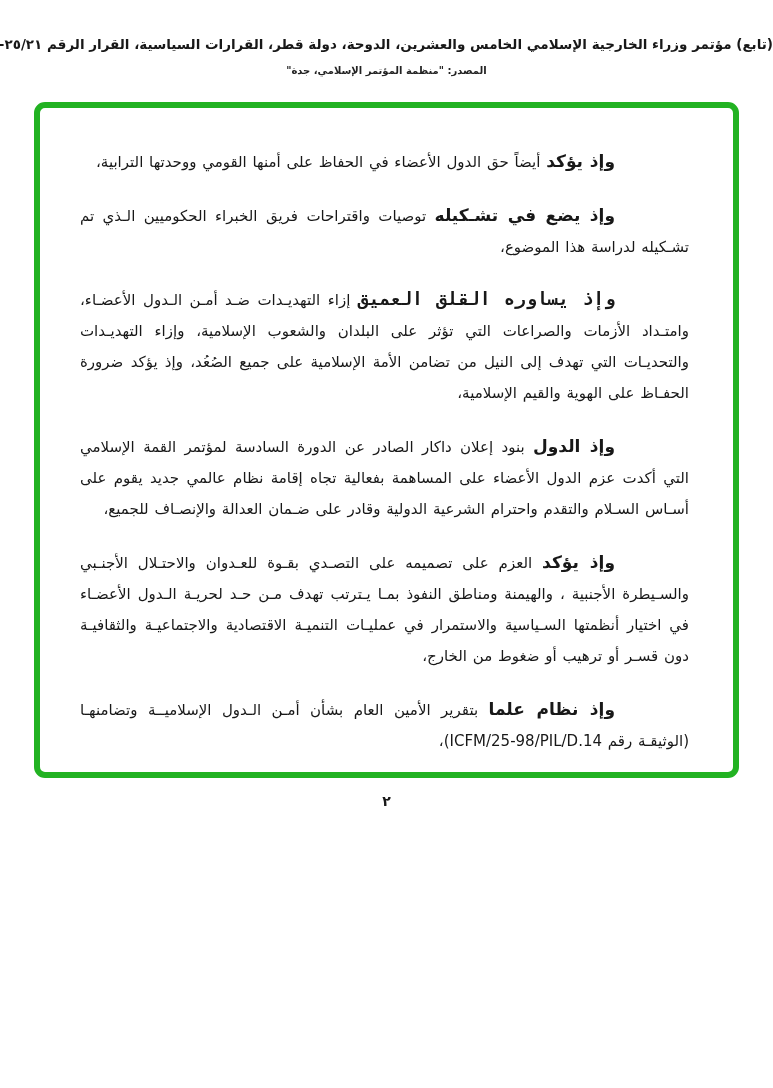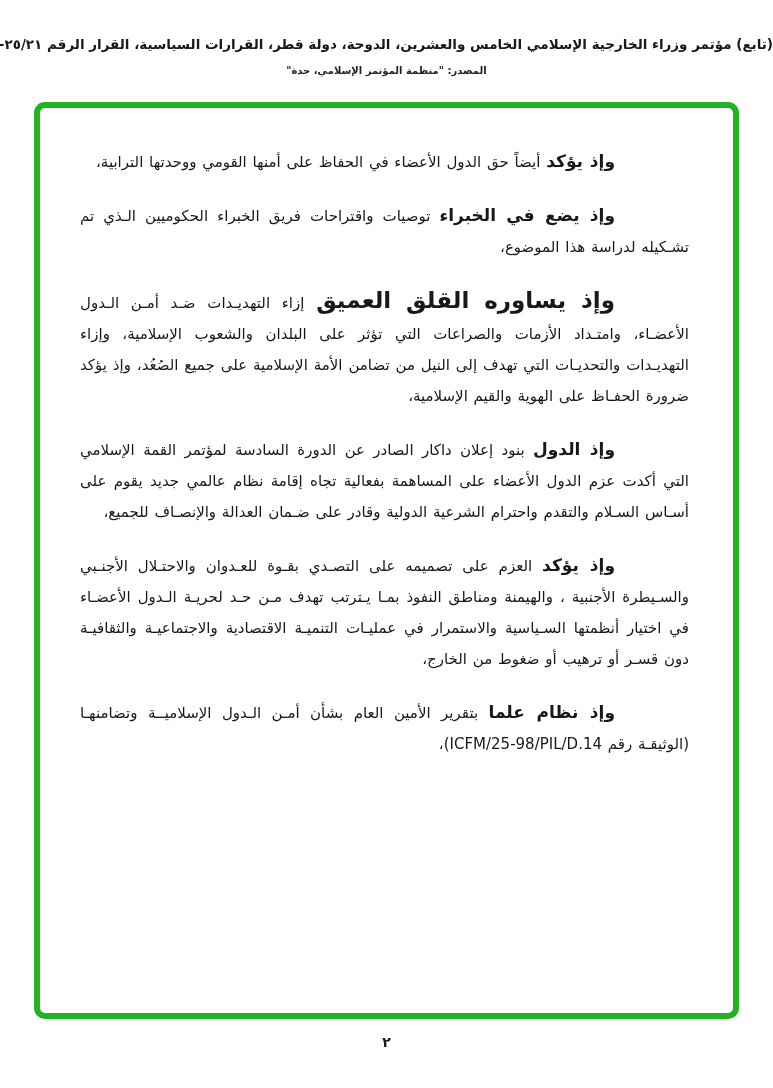--- a/index.html
+++ b/index.html
@@ -27,42 +27,43 @@
   }
   .header-line2 {
     font-size: 10px;
     font-weight: bold;
     line-height: 15px;
     margin-top: 9px;
     color: #222;
   }
   .content-box {
     box-sizing: border-box;
-    width: 705px; height: 917px;
+    width: 705px; height: 676px;
     margin: 24px auto 0 auto;
     border: 6px solid var(--green, #22b222);
     border-radius: 11px;
     padding: 38px 44px 0 40px;
     overflow: hidden;
     background: #fff;
   }
   .para {
     margin: 0 0 22px 0;
     font-size: 15px;
     line-height: 31px;
     text-align: justify;
     text-indent: 74px;
     word-spacing: 1px;
   }
   .para .lead {
     font-weight: bold;
     font-size: 17px;
   }
   .para .lead.lg {
-    font-size: 23px;
+    font-size: 18px;
+    font-family: Liberation Mono, monospace;
   }
   .page-footer {
     text-align: center;
     margin-top: 15px;
   }
   .page-number {
     font-size: 14px;
     font-weight: bold;
   }
 </style>
@@ -73,21 +74,21 @@
 
   <header class="page-header">
     <div class="header-line1">(تابع) مؤتمر وزراء الخارجية الإسلامي الخامس والعشرين، الدوحة، دولة قطر، القرارات السياسية، القرار الرقم ٢٥/٢١-س</div>
     <div class="header-line2">المصدر:  "منظمة المؤتمر الإسلامي، جدة"</div>
   </header>
 
   <main class="content-box">
 
     <p class="para"><span class="lead">وإذ يؤكد</span><span> أيضاً حق الدول الأعضاء في الحفاظ على أمنها القومي ووحدتها الترابية،</span></p>
 
-    <p class="para"><span class="lead">وإذ يضع في الخبراء</span><span> توصيات واقتراحات فريق الخبراء الحكوميين الـذي تم تشـكيله لدراسة هذا الموضوع،</span></p>
+    <p class="para"><span class="lead">وإذ يضع في تشـكيله</span><span> توصيات واقتراحات فريق الخبراء الحكوميين الـذي تم تشـكيله لدراسة هذا الموضوع،</span></p>
 
 
 
     <p class="para"><span class="lead lg">وإذ يساوره القلق العميق</span><span> إزاء التهديـدات ضـد أمـن الـدول الأعضـاء، وامتـداد الأزمات والصراعات التي تؤثر على البلدان والشعوب  الإسلامية، وإزاء التهديـدات والتحديـات التي تهدف إلى النيل من تضامن الأمة الإسلامية على جميع الصُعُد، وإذ يؤكد ضرورة الحفـاظ على الهوية والقيم الإسلامية،</span></p>
 
     <p class="para"><span class="lead">وإذ الدول</span><span> بنود إعلان داكار الصادر عن الدورة  السادسة لمؤتمر القمة الإسلامي التي أكدت عزم الدول الأعضاء على المساهمة بفعالية تجاه إقامة نظام عالمي جديد يقوم على أسـاس السـلام والتقدم واحترام الشرعية الدولية وقادر على ضـمان العدالة والإنصـاف للجميع،</span></p>
 
     <p class="para"><span class="lead">وإذ يؤكد</span><span> العزم على تصميمه على التصـدي بقـوة للعـدوان والاحتـلال الأجنـبي والسـيطرة الأجنبية ، والهيمنة ومناطق النفوذ بمـا يـترتب تهدف مـن حـد لحريـة الـدول الأعضـاء في اختيار أنظمتها السـياسية والاستمرار في عمليـات التنميـة الاقتصادية والاجتماعيـة والثقافيـة دون قسـر أو ترهيب أو ضغوط من الخارج،</span></p>
 
 

